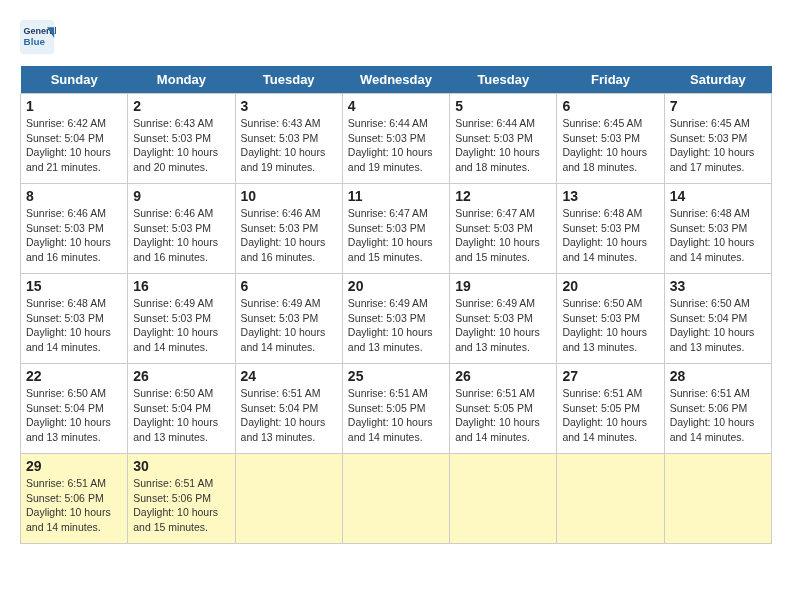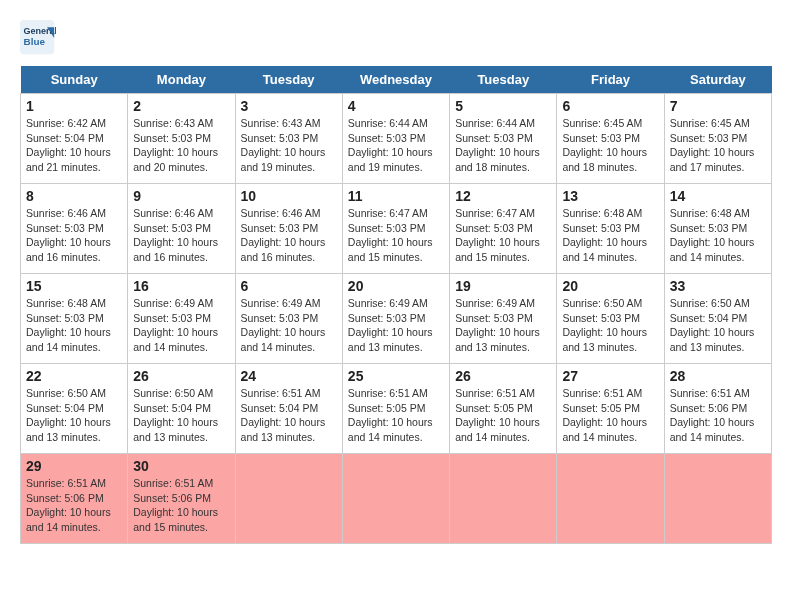--- a/index.html
+++ b/index.html
@@ -60,21 +60,21 @@
       font-weight: bold;
     }
     tbody tr td {
       border: 1px solid #ccc;
       vertical-align: top;
       padding: 4px 5px;
       width: calc(100% / 7);
       height: 90px;
     }
     tbody tr:last-child td {
-      background-color: #fca5a5;
+      background-color: #fef9c3;
     }
     .day-number {
       font-size: 14px;
       font-weight: bold;
       color: #222;
       display: block;
       margin-bottom: 2px;
     }
     .day-info {
       font-size: 10.5px;

